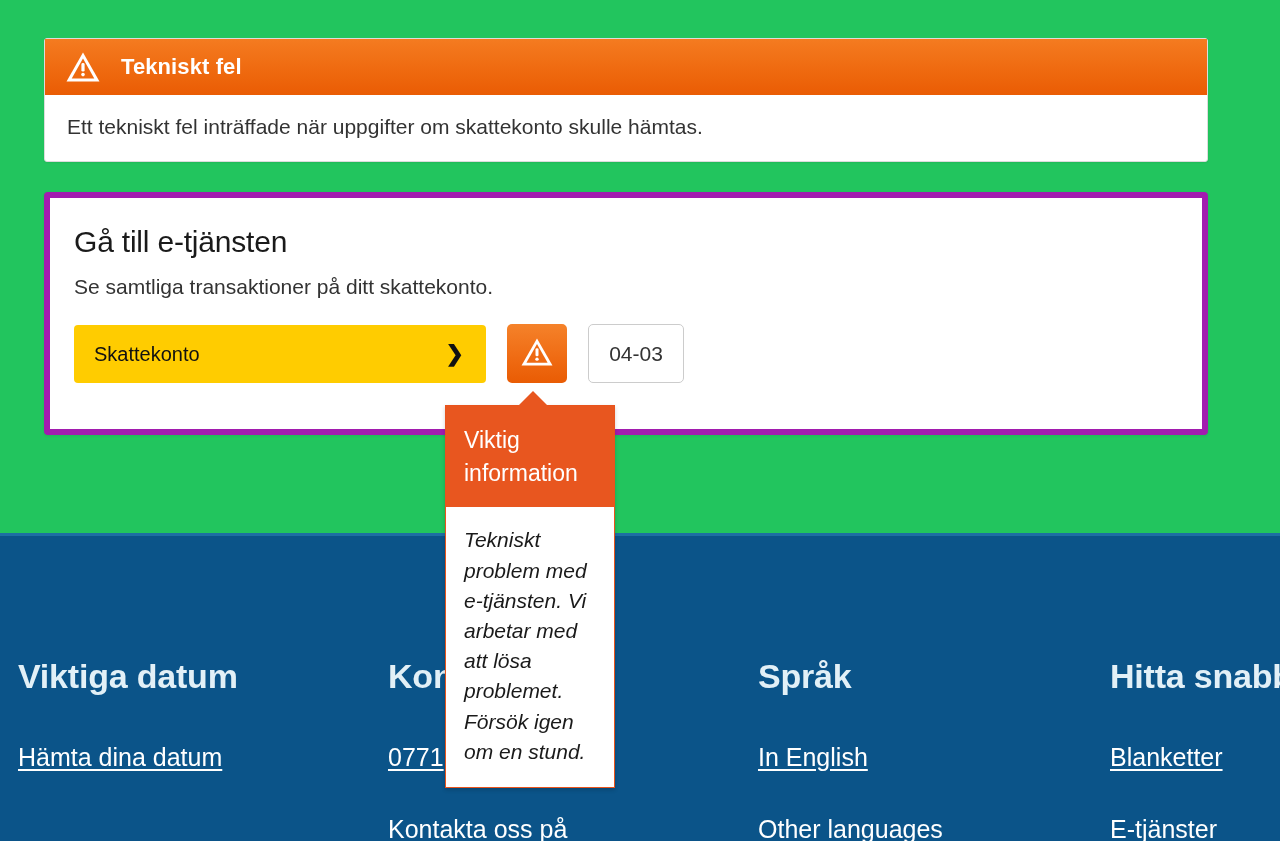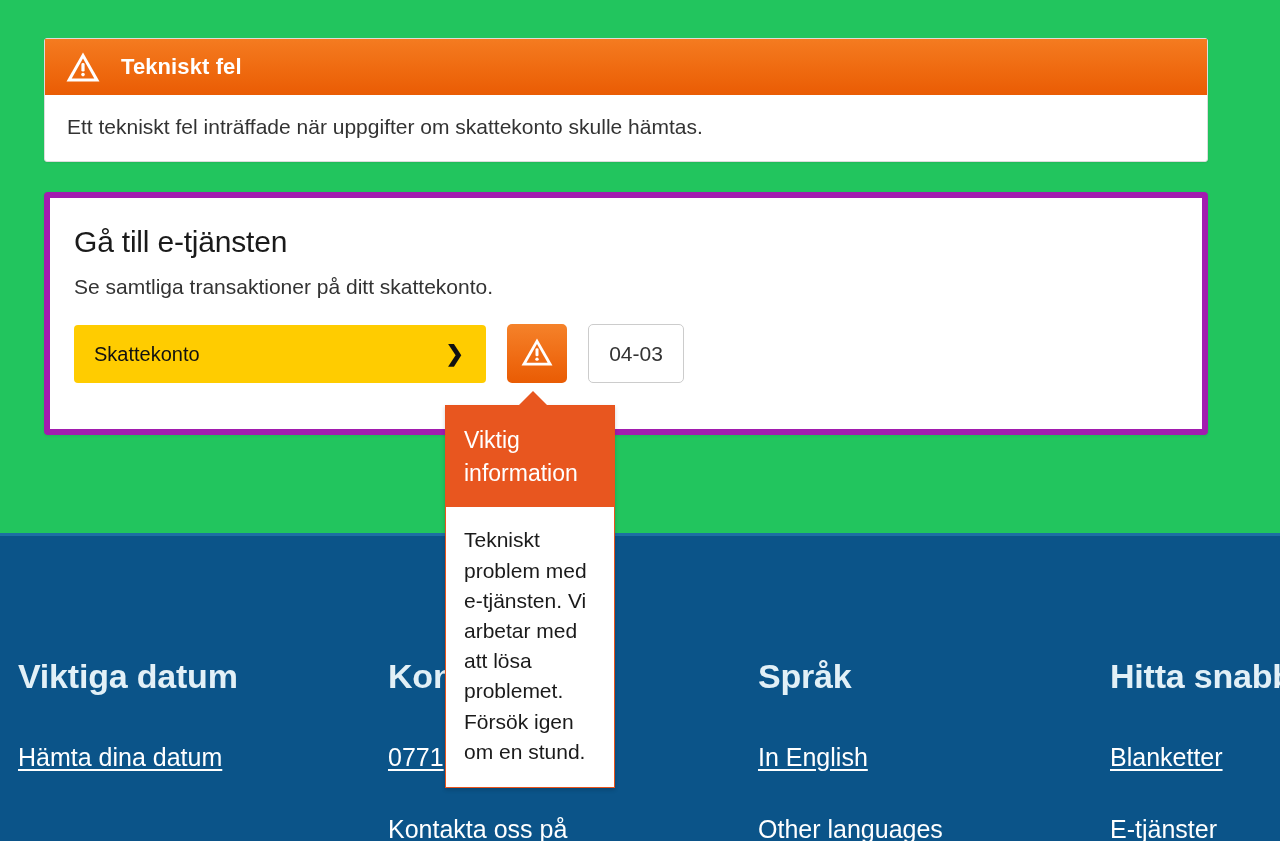--- a/index.html
+++ b/index.html
@@ -171,20 +171,21 @@
     color: #ffffff;
     font-size: 23px;
     font-weight: normal;
     line-height: 1.42;
     display: block;
   }
   .tooltip-body {
     background: #ffffff;
     padding: 18px 14px 20px 18px;
     box-sizing: border-box;
+    font-style: italic;
   }
   .tooltip-body-text {
     color: #1a1a1a;
     font-size: 21px;
     line-height: 1.44;
     display: block;
   }
 
   
   .footer {

